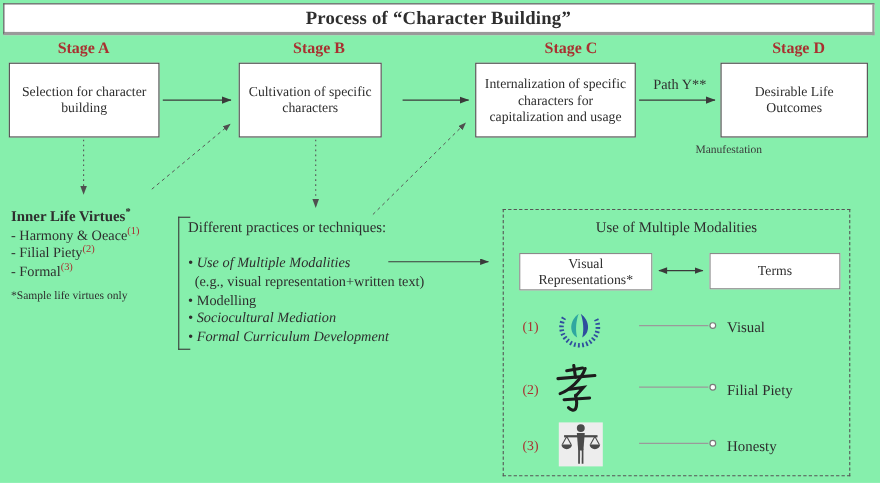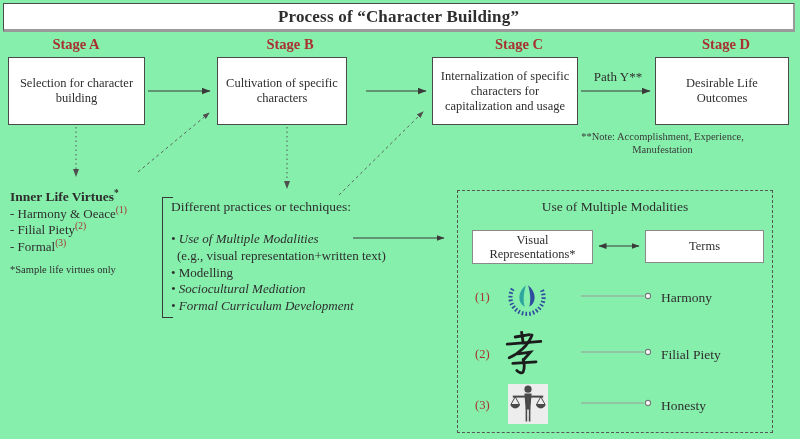--- a/index.html
+++ b/index.html
@@ -101,21 +101,20 @@
   <div class="abs stage-label" style="left:464px;">Stage C</div>
   <div class="abs stage-label" style="left:671px;">Stage D</div>
 
   <div class="abs stage-box" style="left:8px;top:57px;width:137px;height:68px;">Selection for character building</div>
   <div class="abs stage-box" style="left:217px;top:57px;width:130px;height:68px;">Cultivation of specific characters</div>
   <div class="abs stage-box" style="left:432px;top:57px;width:146px;height:68px;">Internalization of specific characters for capitalization and usage</div>
   <div class="abs stage-box" style="left:655px;top:57px;width:134px;height:68px;">Desirable Life Outcomes</div>
 
   <div class="abs path-label">Path Y**</div>
   <div class="abs note-block">
-    <div>**Note: Accomplishment, Experience,</div>
     <div>Manufestation</div>
   </div>
 
   <div class="abs virtues">
     <div class="virtues-heading"><span>Inner Life Virtues</span><sup class="virtue-sup" style="color:#2e2e2e;">*</sup></div>
     <div><span>- Harmony &amp; Oeace</span><sup class="virtue-sup">(1)</sup></div>
     <div><span>- Filial Piety</span><sup class="virtue-sup">(2)</sup></div>
     <div><span>- Formal</span><sup class="virtue-sup">(3)</sup></div>
     <div class="virtues-footnote">*Sample life virtues only</div>
   </div>
@@ -134,21 +133,21 @@
     <div class="abs inset-title">Use of Multiple Modalities</div>
     <div class="abs mini-box" style="left:14px;top:39px;width:121px;height:34px;">Visual Representations*</div>
     <div class="abs mini-box" style="left:187px;top:39px;width:119px;height:33px;">Terms</div>
 
     <div class="abs row-num" style="left:17px;top:99px;">(1)</div>
     <svg class="abs" style="left:46px;top:85px;" width="46" height="46" viewBox="0 0 100 100">
       <path d="M19,28 A36,36 0 1 0 81,28" fill="none" stroke="#2f4d9e" stroke-width="9" stroke-dasharray="3.5 4.5"></path>
       <path d="M48,20 C29,34 29,58 45,67 C41,52 43,33 48,20 Z" fill="#2fa7a0"></path>
       <path d="M52,20 C71,34 71,58 55,67 C59,52 57,33 52,20 Z" fill="#2f4d9e"></path>
     </svg>
-    <div class="abs row-term" style="left:203px;top:99px;">Harmony</div>
+    <div class="abs row-term" style="left:203px;top:99px;">Visual</div>
 
     <div class="abs row-num" style="left:17px;top:156px;">(2)</div>
     <svg class="abs" style="left:46px;top:140px;" width="40" height="44" viewBox="0 0 100 110">
       <g fill="none" stroke="#1c1c1c" stroke-width="7" stroke-linecap="round">
         <path d="M28,15 L64,9"></path>
         <path d="M44,3 L48,30"></path>
         <path d="M8,33 L92,26"></path>
         <path d="M70,10 C61,36 34,59 13,67"></path>
         <path d="M35,57 L66,53 L48,73"></path>
         <path d="M48,71 C52,85 51,95 48,102 C44,107 37,104 32,99"></path>

